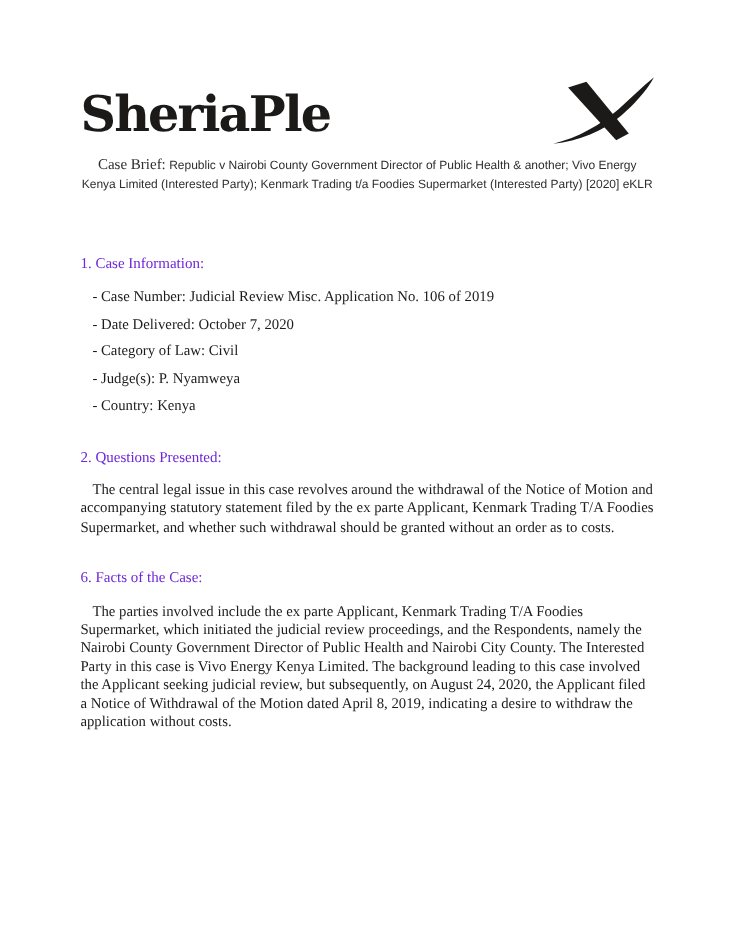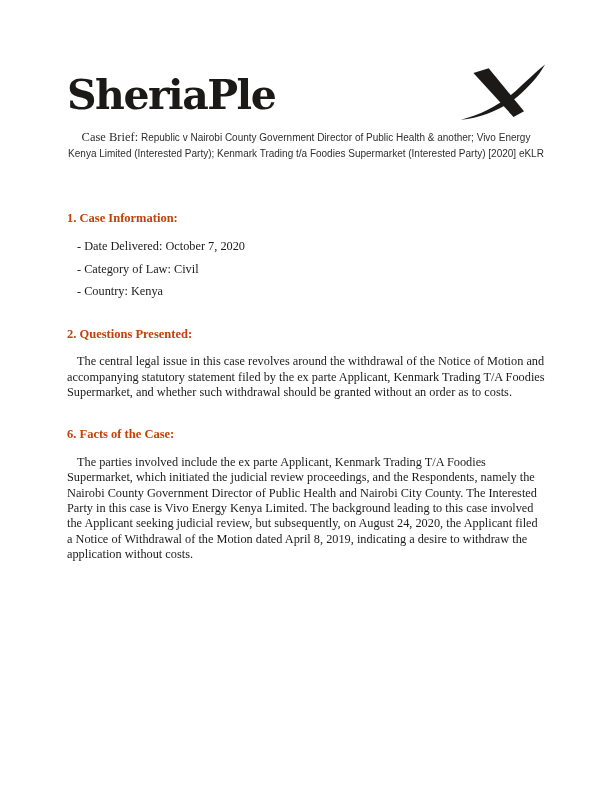--- a/index.html
+++ b/index.html
@@ -53,22 +53,22 @@
     text-align: center;
   }
   .case-brief .label {
     font-family: "Liberation Serif", serif;
     font-size: 12.5px;
     color: #2e2e2e;
   }
   
   .section-heading {
     font-size: 12.5px;
-    font-weight: bold;
-    color: #c2410c;
+    font-weight: normal;
+    color: #6d28d9;
     margin: 27px 0 12px 0;
     line-height: 15.4px;
   }
   .section-heading.first {
     margin-top: 50px;
   }
   .list-item {
     font-size: 12.3px;
     line-height: 15.4px;
     margin: 0 0 7.5px 0;
@@ -93,22 +93,24 @@
       <path d="M13 9 L29 4 L66 49 L55 55 Z" fill="#1c1a19"></path>
 
       <path d="M0 58 C 22 53, 42 41, 57 28 C 68 18, 78 8, 88 0 C 81 13, 70 24, 60 33 C 44 47, 22 56, 0 58 Z" fill="#1c1a19"></path>
     </svg>
   </div>
 
   <p class="case-brief"><span class="label">Case Brief:</span><span> Republic v Nairobi County Government Director of Public Health &amp; another; Vivo Energy Kenya Limited (Interested Party); Kenmark Trading t/a Foodies Supermarket (Interested Party) [2020] eKLR</span></p>
 
   <div>
     <h2 class="section-heading first">1. Case Information:</h2>
+    <p class="list-item">- Case Number: Judicial Review Misc. Application No. 106 of 2019</p>
     <p class="list-item">- Date Delivered: October 7, 2020</p>
     <p class="list-item">- Category of Law: Civil</p>
+    <p class="list-item">- Judge(s): P. Nyamweya</p>
     <p class="list-item">- Country: Kenya</p>
   </div>
 
   <div>
     <h2 class="section-heading">2. Questions Presented:</h2>
     <p class="body-paragraph">The central legal issue in this case revolves around the withdrawal of the Notice of Motion and accompanying statutory statement filed by the ex parte Applicant, Kenmark Trading T/A Foodies Supermarket, and whether such withdrawal should be granted without an order as to costs.</p>
   </div>
 
   <div>
     <h2 class="section-heading">6. Facts of the Case:</h2>

